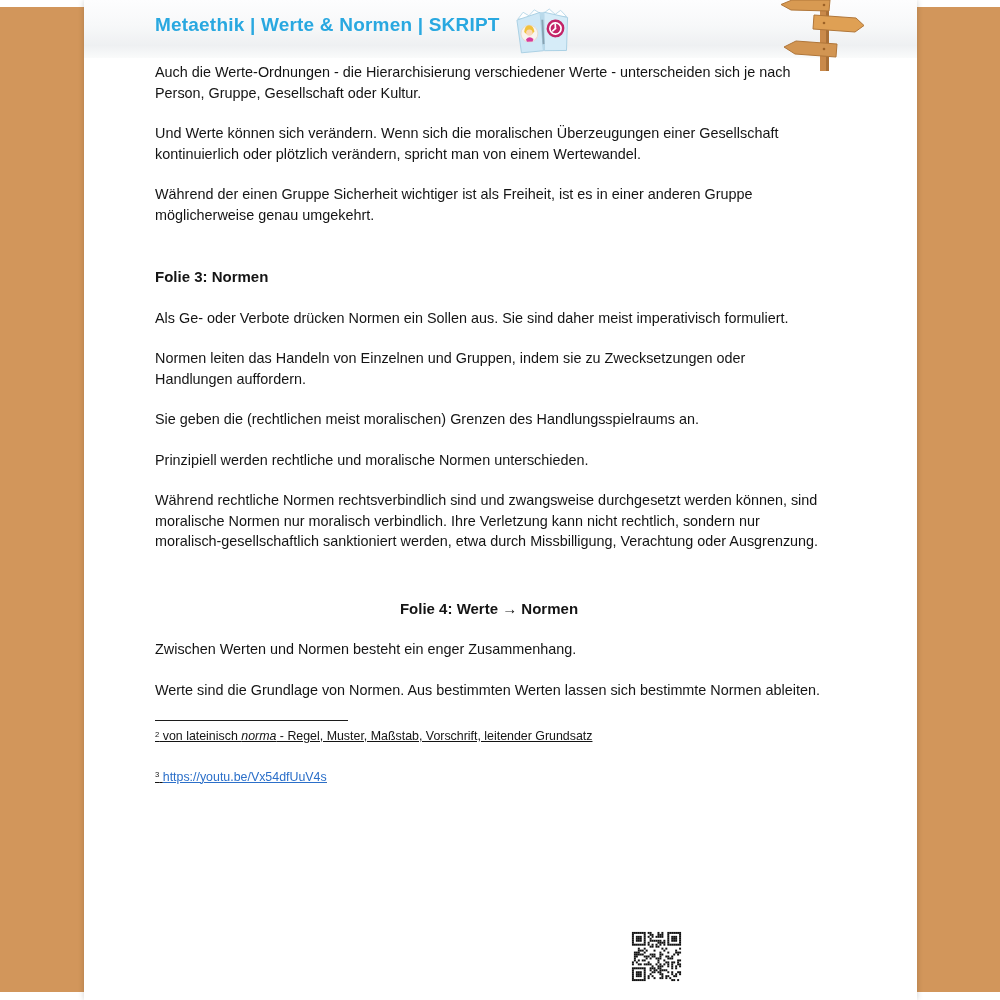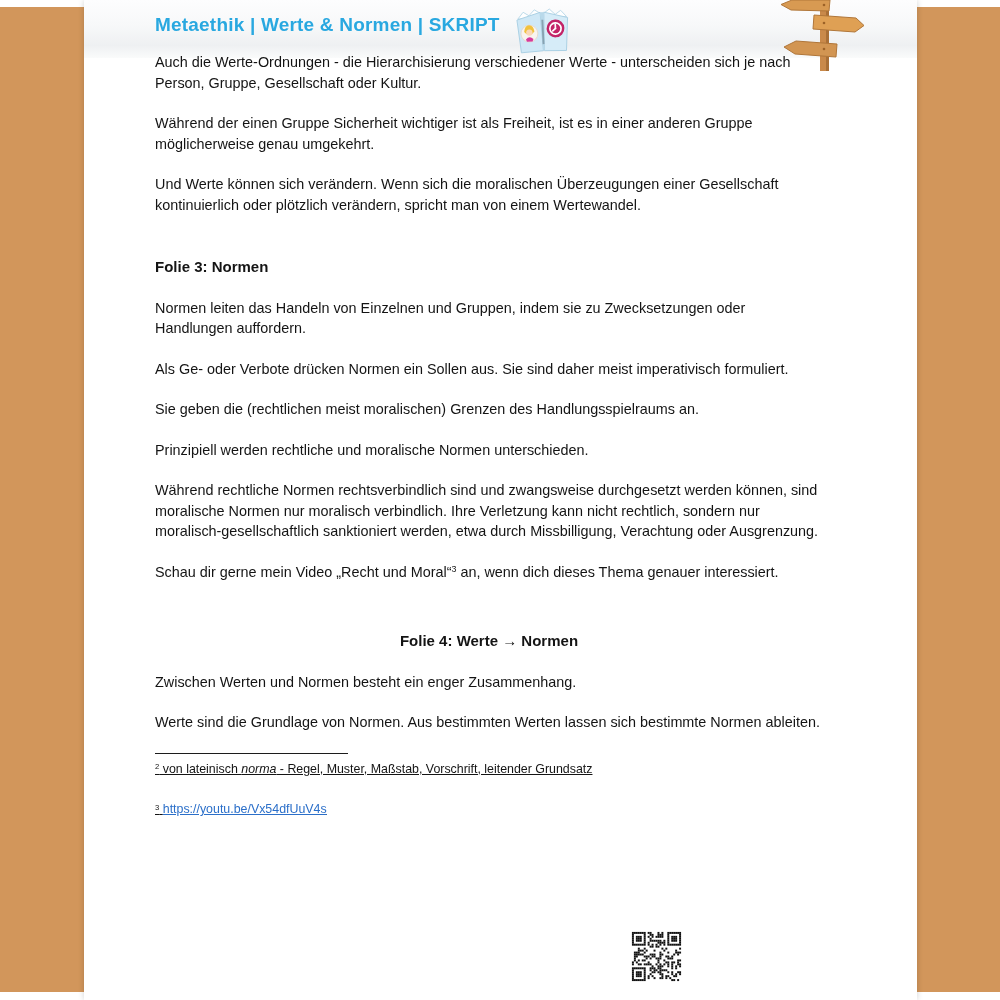--- a/index.html
+++ b/index.html
@@ -19,21 +19,21 @@
     background:linear-gradient(180deg,#fdfdfe 0%,#f7f8f9 45%,#eef0f2 78%,#fafbfb 100%);
   }
   .doc-header{position:absolute;top:8px;left:71px;display:flex;align-items:flex-start;gap:12px;}
   .page-title{
     margin:0;font-size:19px;font-weight:700;color:var(--accent,#29A8E0);
     letter-spacing:.2px;line-height:26px;padding-top:4px;
   }
   .book-logo{flex:0 0 auto;margin-top:-2px;transform:rotate(-3deg);}
   .signpost{position:absolute;top:0;left:686px;}
   .body-text{
-    position:absolute;top:52px;left:71px;width:668px;
+    position:absolute;top:62px;left:71px;width:668px;
     font-size:14.4px;line-height:20.5px;color:var(--text,#141414);
   }
   .body-text p{margin:0 0 20px 0;}
   .body-text h3{font-size:15px;font-weight:700;margin:42px 0 20px 0;line-height:20.5px;}
   .body-text h3.h4{margin-top:47px;text-align:center;}
   .sup{font-size:.62em;position:relative;top:-.45em;}
   .italic{font-style:italic;}
   .footnotes{margin-top:20px;text-decoration:underline;}
   .fn-sep{width:193px;border-top:1.5px solid #1c1c1c;margin:0 0 6px 0;}
   .fn-line{font-size:12.4px;line-height:19.5px;color:#141414;margin:0;}
@@ -88,29 +88,28 @@
       <polygon points="26,41 67,44 66,57 25,54 14,47" fill="#d29552" stroke="#b07639" stroke-width="1"></polygon>
       <circle cx="54" cy="5" r="1.3" fill="#9c6227"></circle>
       <circle cx="54" cy="23" r="1.3" fill="#9c6227"></circle>
       <circle cx="54" cy="49" r="1.3" fill="#9c6227"></circle>
     </svg>
   </span>
 
   <div class="body-text">
 
     <p><span>Auch die Werte-Ordnungen - die Hierarchisierung verschiedener Werte - unterscheiden sich je nach Person, Gruppe, Gesellschaft oder Kultur.</span></p>
+      <p><span>Und Werte können sich verändern. Wenn sich die moralischen Überzeugungen einer Gesellschaft kontinuierlich oder plötzlich verändern, spricht man von einem Wertewandel.</span></p>
       <p><span>Während der einen Gruppe Sicherheit wichtiger ist als Freiheit, ist es in einer anderen Gruppe möglicherweise genau umgekehrt.</span></p>
-      <p><span>Und Werte können sich verändern. Wenn sich die moralischen Überzeugungen einer Gesellschaft kontinuierlich oder plötzlich verändern, spricht man von einem Wertewandel.</span></p>
       <h3><span>Folie 3: Normen</span></h3>
+      <p><span>Als Ge- oder Verbote drücken Normen ein Sollen aus. Sie sind daher meist imperativisch formuliert.</span></p>
       <p><span>Normen leiten das Handeln von Einzelnen und Gruppen, indem sie zu Zwecksetzungen oder Handlungen auffordern.</span></p>
-      <p><span>Als Ge- oder Verbote drücken Normen ein Sollen aus. Sie sind daher meist imperativisch formuliert.</span></p>
       <p><span>Sie geben die (rechtlichen meist moralischen) Grenzen des Handlungsspielraums an.</span></p>
       <p><span>Prinzipiell werden rechtliche und moralische Normen unterschieden.</span></p>
       <p><span>Während rechtliche Normen rechtsverbindlich sind und zwangsweise durchgesetzt werden können, sind moralische Normen nur moralisch verbindlich. Ihre Verletzung kann nicht rechtlich, sondern nur moralisch-gesellschaftlich sanktioniert werden, etwa durch Missbilligung, Verachtung oder Ausgrenzung.</span></p>
-      <p><span>Schau dir gerne mein Video „Recht und Moral“</span><span class="sup">3</span><span> an, wenn dich dieses Thema genauer interessiert.</span></p>
       <h3 class="h4"><span>Folie 4: Werte → Normen</span></h3>
       <p><span>Zwischen Werten und Normen besteht ein enger Zusammenhang.</span></p>
       <p><span>Werte sind die Grundlage von Normen. Aus bestimmten Werten lassen sich bestimmte Normen ableiten.</span></p>
       <div class="footnotes">
       <div class="fn-sep"></div>
       <div>
           <p class="fn-line"><span class="sup">2</span><span> von lateinisch </span><span class="italic">norma</span><span> - Regel, Muster, Maßstab, Vorschrift, leitender Grundsatz</span></p>
           <p class="fn-line"><span class="sup">3</span><span> </span><a class="link" href="#">https://youtu.be/Vx54dfUuV4s</a></p>
         </div>
     </div>

